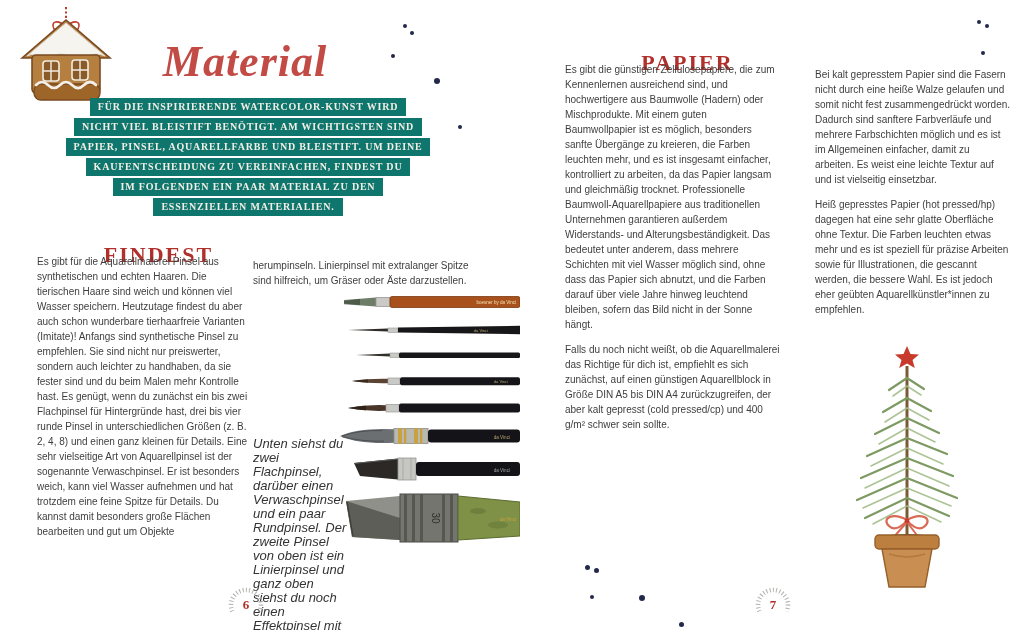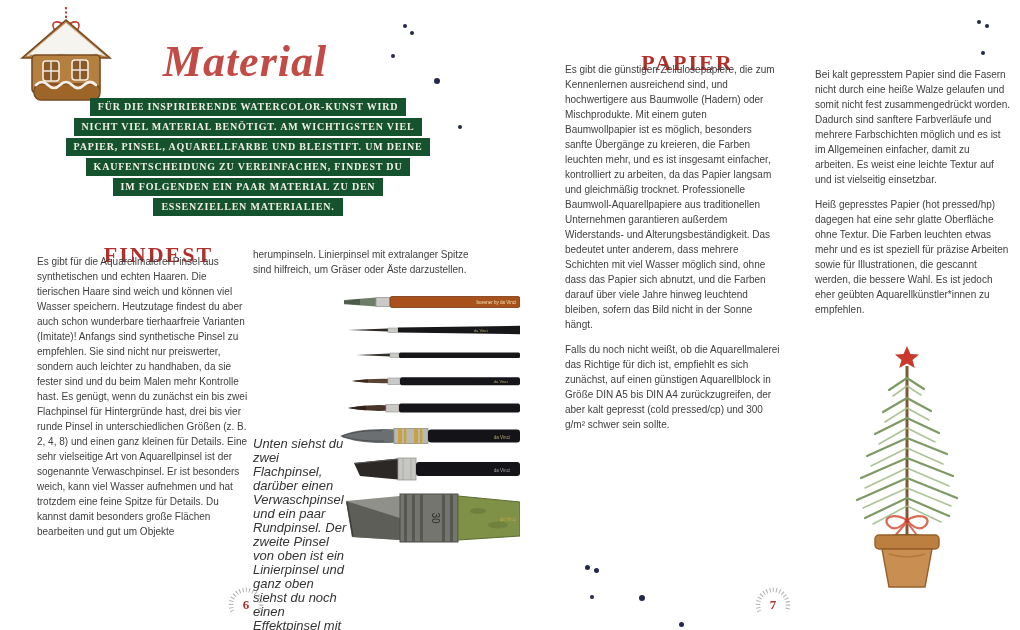--- a/index.html
+++ b/index.html
@@ -10,21 +10,21 @@
   }
   .abs{position:absolute;}
   
   .script-title{
     font-family:"Liberation Serif",serif;font-style:italic;font-weight:bold;
     font-size:44px;color:#c24b46;text-align:center;letter-spacing:1px;
   }
   
   .intro{display:flex;flex-direction:column;align-items:center;gap:2px;}
   .intro-bar{
-    background:#14532d;color:#f3efe6;font-family:"Liberation Serif",serif;
+    background:#0f766e;color:#f3efe6;font-family:"Liberation Serif",serif;
     font-weight:bold;font-size:10px;letter-spacing:0.8px;line-height:13px;
     padding:2px 8px 3px 8px;white-space:nowrap;
   }
   
   .sec-heading{
     font-family:"Liberation Serif",serif;font-weight:bold;font-size:22px;
     letter-spacing:2px;color:#b0302b;text-align:center;margin:16px;
   }
   
   .body-col{font-size:10px;line-height:15px;text-align:left;}
@@ -70,32 +70,32 @@
     <rect x="58" y="55" width="16" height="20" rx="3" fill="#8a5a28" stroke="#f1ece2" stroke-width="1.6"></rect>
     <path d="M66 55 V75 M58 65 H74" stroke="#f1ece2" stroke-width="1.4"></path>
     <rect x="20" y="79" width="66" height="16" rx="7" fill="#9d6527" stroke="#7a4a22" stroke-width="1.4"></rect>
     <path d="M22 80 Q28 74 34 80 Q40 86 46 80 Q52 74 58 80 Q64 86 70 80 Q76 74 82 80" fill="none" stroke="#f3efe8" stroke-width="2.6" stroke-linecap="round"></path>
   </svg>
 
   <div class="abs script-title" style="left:130px;top:36px;width:230px">Material</div>
 
   <div class="abs intro" style="left:0px;top:98px;width:496px">
     <span class="intro-bar">FÜR DIE INSPIRIERENDE WATERCOLOR-KUNST WIRD</span>
-    <span class="intro-bar">NICHT VIEL MATERIAL BENÖTIGT. AM WICHTIGSTEN VIEL</span>
+    <span class="intro-bar">NICHT VIEL BLEISTIFT BENÖTIGT. AM WICHTIGSTEN SIND</span>
     <span class="intro-bar">PAPIER, PINSEL, AQUARELLFARBE UND BLEISTIFT. UM DEINE</span>
     <span class="intro-bar">KAUFENTSCHEIDUNG ZU VEREINFACHEN, FINDEST DU</span>
     <span class="intro-bar">IM FOLGENDEN EIN PAAR MATERIAL ZU DEN</span>
     <span class="intro-bar">ESSENZIELLEN MATERIALIEN.</span>
   </div>
 
   <h2 class="abs sec-heading" style="left:37px;top:226px;width:211px">FINDEST</h2>
 
   <div class="abs body-col" style="left:37px;top:254px;width:213px">Es gibt für die Aquarellmalerei Pinsel aus synthetischen und echten Haaren. Die tierischen Haare sind weich und können viel Wasser speichern. Heutzutage findest du aber auch schon wunderbare tierhaarfreie Varianten (Imitate)! Anfangs sind synthetische Pinsel zu empfehlen. Sie sind nicht nur preiswerter, sondern auch leichter zu handhaben, da sie fester sind und du beim Malen mehr Kontrolle hast. Es genügt, wenn du zunächst ein bis zwei Flachpinsel für Hintergründe hast, drei bis vier runde Pinsel in unterschiedlichen Größen (z. B. 2, 4, 8) und einen ganz kleinen für Details. Eine sehr vielseitige Art von Aquarellpinsel ist der sogenannte Verwaschpinsel. Er ist besonders weich, kann viel Wasser aufnehmen und hat trotzdem eine feine Spitze für Details. Du kannst damit besonders große Flächen bearbeiten und gut um Objekte</div>
 
-  <div class="abs body-col" style="left:253px;top:247px;width:216px">herumpinseln. Linierpinsel mit extralanger Spitze sind hilfreich, um Gräser oder Äste darzustellen.</div>
+  <div class="abs body-col" style="left:253px;top:258px;width:216px">herumpinseln. Linierpinsel mit extralanger Spitze sind hilfreich, um Gräser oder Äste darzustellen.</div>
 
   <svg class="abs" style="left:338px;top:287px" width="182" height="272" viewBox="0 0 182 272">
 
     <polygon points="6,13 38,10.5 38,19.5 6,17.3" fill="#6e7d68"></polygon>
     <polygon points="6,14 22,12 22,18 6,16.5" fill="#4e5a4a"></polygon>
     <rect x="38" y="10.5" width="14" height="9" fill="#c9c9c6" stroke="#9a9a97" stroke-width="0.8"></rect>
     <rect x="52" y="9.5" width="130" height="11" rx="2" fill="#a8511d" stroke="#7c3a12" stroke-width="0.8"></rect>
     <text x="178" y="17.2" font-size="4.5" fill="#efe0b0" text-anchor="end">boesner by da Vinci</text>
 
     <path d="M10 43 L50 41.4 L50 44.6 Z" fill="#2e2a26"></path>
@@ -155,21 +155,21 @@
 
   <svg class="abs" style="left:223px;top:581px" width="46" height="44" viewBox="0 0 46 44">
     <path d="M9.4 30.3 A15 15 0 1 1 36.6 30.3" fill="none" stroke="#b2b0ac" stroke-width="4.5" stroke-dasharray="1 2.3"></path>
     <text x="23" y="28" text-anchor="middle" class="medallion-num">6</text>
   </svg>
 
   <h2 class="abs sec-heading" style="left:565px;top:34px;width:213px">PAPIER</h2>
 
   <div class="abs body-col" style="left:565px;top:62px;width:215px">
     <p>Es gibt die günstigen Zellulosepapiere, die zum Kennenlernen ausreichend sind, und hochwertigere aus Baumwolle (Hadern) oder Mischprodukte. Mit einem guten Baumwollpapier ist es möglich, besonders sanfte Übergänge zu kreieren, die Farben leuchten mehr, und es ist insgesamt einfacher, kontrolliert zu arbeiten, da das Papier langsam und gleichmäßig trocknet. Professionelle Baumwoll-Aquarellpapiere aus traditionellen Unternehmen garantieren außerdem Widerstands- und Alterungsbeständigkeit. Das bedeutet unter anderem, dass mehrere Schichten mit viel Wasser möglich sind, ohne dass das Papier sich abnutzt, und die Farben darauf über viele Jahre hinweg leuchtend bleiben, sofern das Bild nicht in der Sonne hängt.</p>
-    <p>Falls du noch nicht weißt, ob die Aquarellmalerei das Richtige für dich ist, empfiehlt es sich zunächst, auf einen günstigen Aquarellblock in Größe DIN A5 bis DIN A4 zurückzugreifen, der aber kalt gepresst (cold pressed/cp) und 300 g/m² schwer sein sollte.</p>
+    <p>Falls du noch nicht weißt, ob die Aquarellmalerei das Richtige für dich ist, empfiehlt es sich zunächst, auf einen günstigen Aquarellblock in Größe DIN A5 bis DIN A4 zurückzugreifen, der aber kalt gepresst (cold pressed/cp) und 400 g/m² schwer sein sollte.</p>
   </div>
 
   <div class="abs body-col" style="left:815px;top:67px;width:196px">
     <p>Bei kalt gepresstem Papier sind die Fasern nicht durch eine heiße Walze gelaufen und somit nicht fest zusammengedrückt worden. Dadurch sind sanftere Farbverläufe und mehrere Farbschichten möglich und es ist im Allgemeinen einfacher, damit zu arbeiten. Es weist eine leichte Textur auf und ist vielseitig einsetzbar.</p>
     <p>Heiß gepresstes Papier (hot pressed/hp) dagegen hat eine sehr glatte Oberfläche ohne Textur. Die Farben leuchten etwas mehr und es ist speziell für präzise Arbeiten sowie für Illustrationen, die gescannt werden, die bessere Wahl. Es ist jedoch eher geübten Aquarellkünstler*innen zu empfehlen.</p>
   </div>
 
   <svg class="abs" style="left:823px;top:342px" width="168" height="246" viewBox="0 0 168 246">
     <polygon points="84,4 87.5,12 96,12.5 89.5,18 91.8,26 84,21.5 76.2,26 78.5,18 72,12.5 80.5,12" fill="#c73a2c"></polygon>
     <path d="M84 24 V192" stroke="#7a5a35" stroke-width="3"></path>

